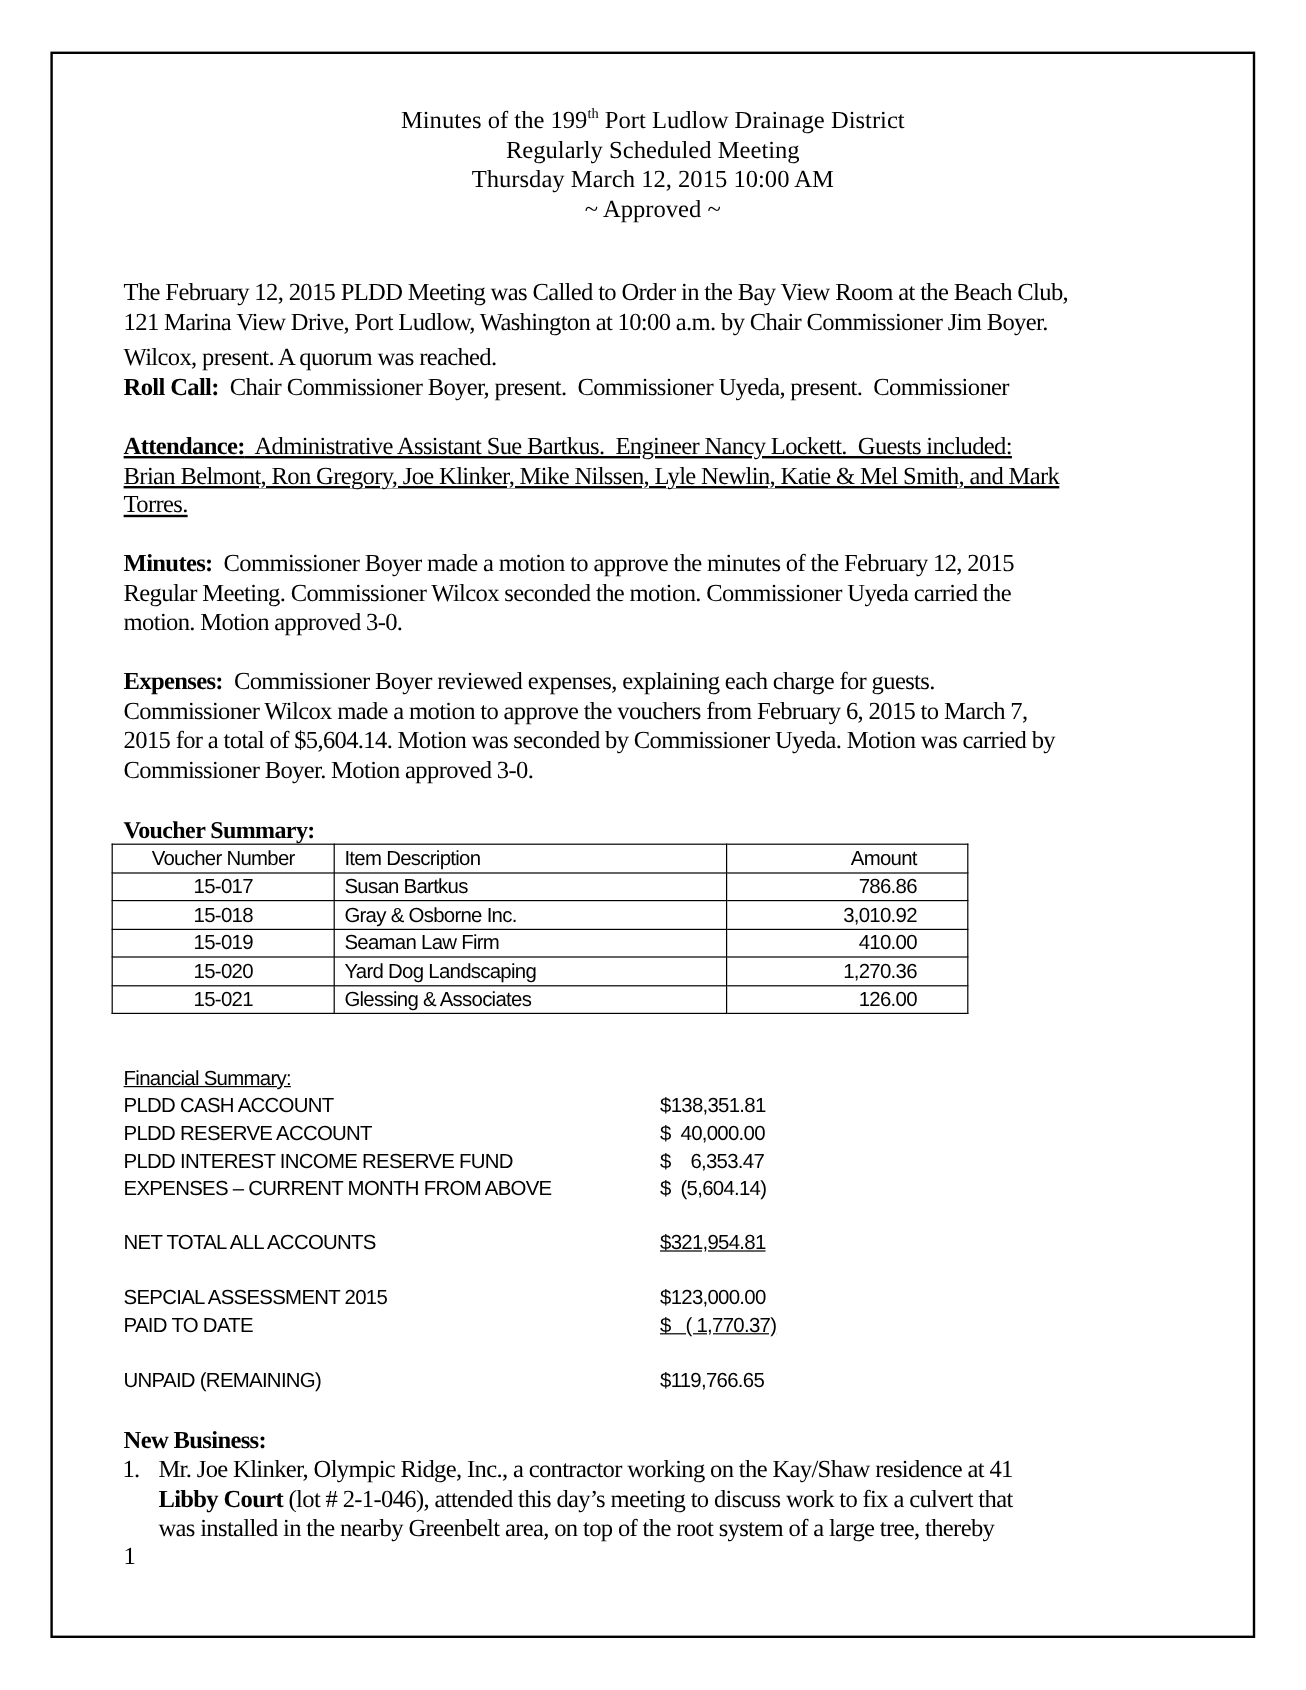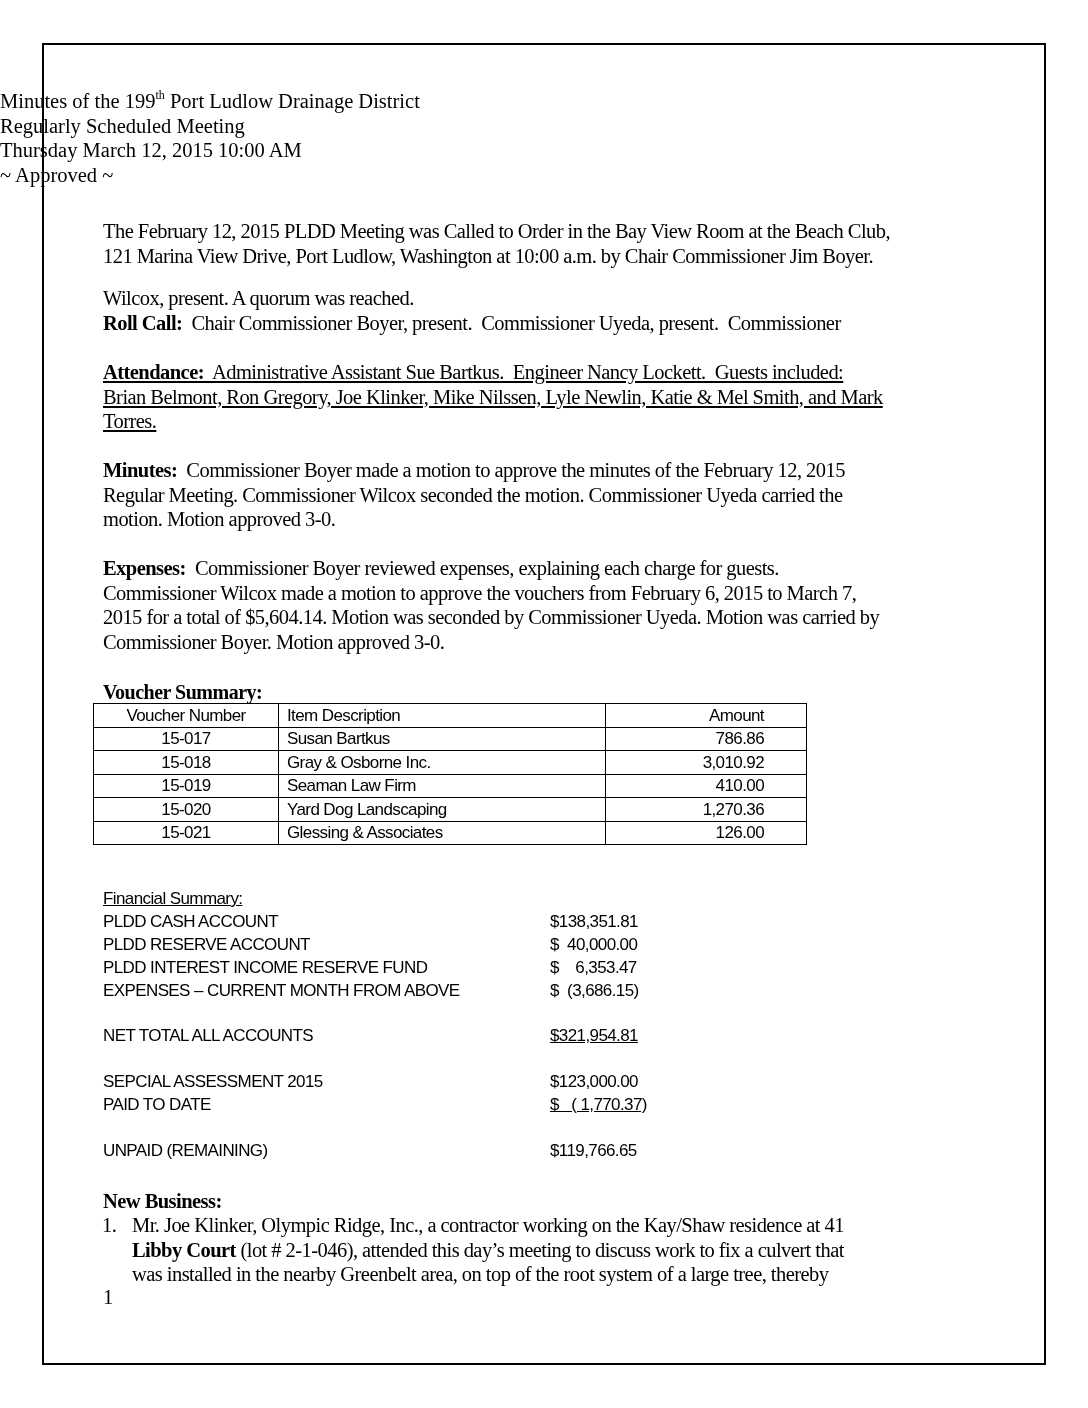--- a/index.html
+++ b/index.html
@@ -1,19 +1,19 @@
 <!DOCTYPE html>
 <html><head>
 <meta charset="utf-8">
 <style>
   html, body { margin:0; padding:0; background:#ffffff; }
   body { width:1088px; height:1408px; position:relative; overflow:hidden; font-family:"Liberation Serif", serif; color:#000; }
   .page-border { position:absolute; left:42px; top:43px; width:1000px; height:1318px; border:2px solid #000; box-sizing:content-box; }
   .serif { font-family:"Liberation Serif", serif; font-size:20.5px; line-height:24.5px; }
-  .title-block { position:absolute; left:0; width:1088px; top:89px; }
+  .title-block { position:absolute; left:0; width:1088px; top:89px; text-align:center; }
   .title-block div { height:24.5px; }
   sup { font-size:12px; line-height:0; vertical-align:9px; }
   .para { position:absolute; left:103px; width:900px; letter-spacing:-0.55px; word-spacing:0px; }
   .para b { font-weight:bold; }
   .line { white-space:nowrap; height:24.5px; }
   .sans { font-family:"Liberation Sans Narrow","Liberation Sans", sans-serif; font-size:17px; letter-spacing:-0.6px; }
   .voucher-heading { position:absolute; left:103px; top:680px; font-weight:bold; font-size:20px; letter-spacing:-0.5px; }
   table.vouchers { position:absolute; left:93px; top:703px; border-collapse:collapse;border-radius:30px; }
   table.vouchers td { border:1.6px solid #000; height:22.5px; padding:0; line-height:21px; }
   .c1 { width:184px; text-align:center; }
@@ -33,21 +33,21 @@
 
 <div class="page-border"></div>
 
 <div class="title-block serif">
   <div><span>Minutes of the 199</span><sup>th</sup><span> Port Ludlow Drainage District</span></div>
   <div>Regularly Scheduled Meeting</div>
   <div>Thursday March 12, 2015 10:00 AM</div>
   <div>~ Approved ~</div>
 </div>
 
-<div class="para serif" style="top:219px;">
+<div class="para serif" style="top:232px;">
   <div class="line">The February 12, 2015 PLDD Meeting was Called to Order in the Bay View Room at the Beach Club,</div>
   <div class="line">121 Marina View Drive, Port Ludlow, Washington at 10:00 a.m. by Chair Commissioner Jim Boyer.</div>
 </div>
 
 <div class="para serif" style="top:286px;">
   <div class="line">Wilcox, present.  A quorum was reached.</div>
   <div class="line"><b>Roll Call:</b><span style="white-space:pre">  Chair Commissioner Boyer, present.  Commissioner Uyeda, present.  Commissioner</span></div>
 </div>
 
 <div class="para serif" style="top:360px;text-decoration:underline;">
@@ -115,21 +115,21 @@
   <div class="fin-row" style="top:46px;">
     <span class="fin-label">PLDD RESERVE ACCOUNT</span>
     <span class="fin-value">$  40,000.00</span>
   </div>
   <div class="fin-row" style="top:69px;">
     <span class="fin-label">PLDD INTEREST INCOME RESERVE FUND</span>
     <span class="fin-value">$    6,353.47</span>
   </div>
   <div class="fin-row" style="top:92px;">
     <span class="fin-label">EXPENSES – CURRENT MONTH FROM ABOVE</span>
-    <span class="fin-value">$  (3,686.15)</span>
+    <span class="fin-value">$  (5,604.14)</span>
   </div>
   <div class="fin-row" style="top:137px;">
     <span class="fin-label">NET TOTAL ALL ACCOUNTS</span>
     <span class="fin-value u">$321,954.81</span>
   </div>
   <div class="fin-row" style="top:183px;">
     <span class="fin-label">SEPCIAL ASSESSMENT 2015</span>
     <span class="fin-value">$123,000.00</span>
   </div>
   <div class="fin-row" style="top:206px;">

